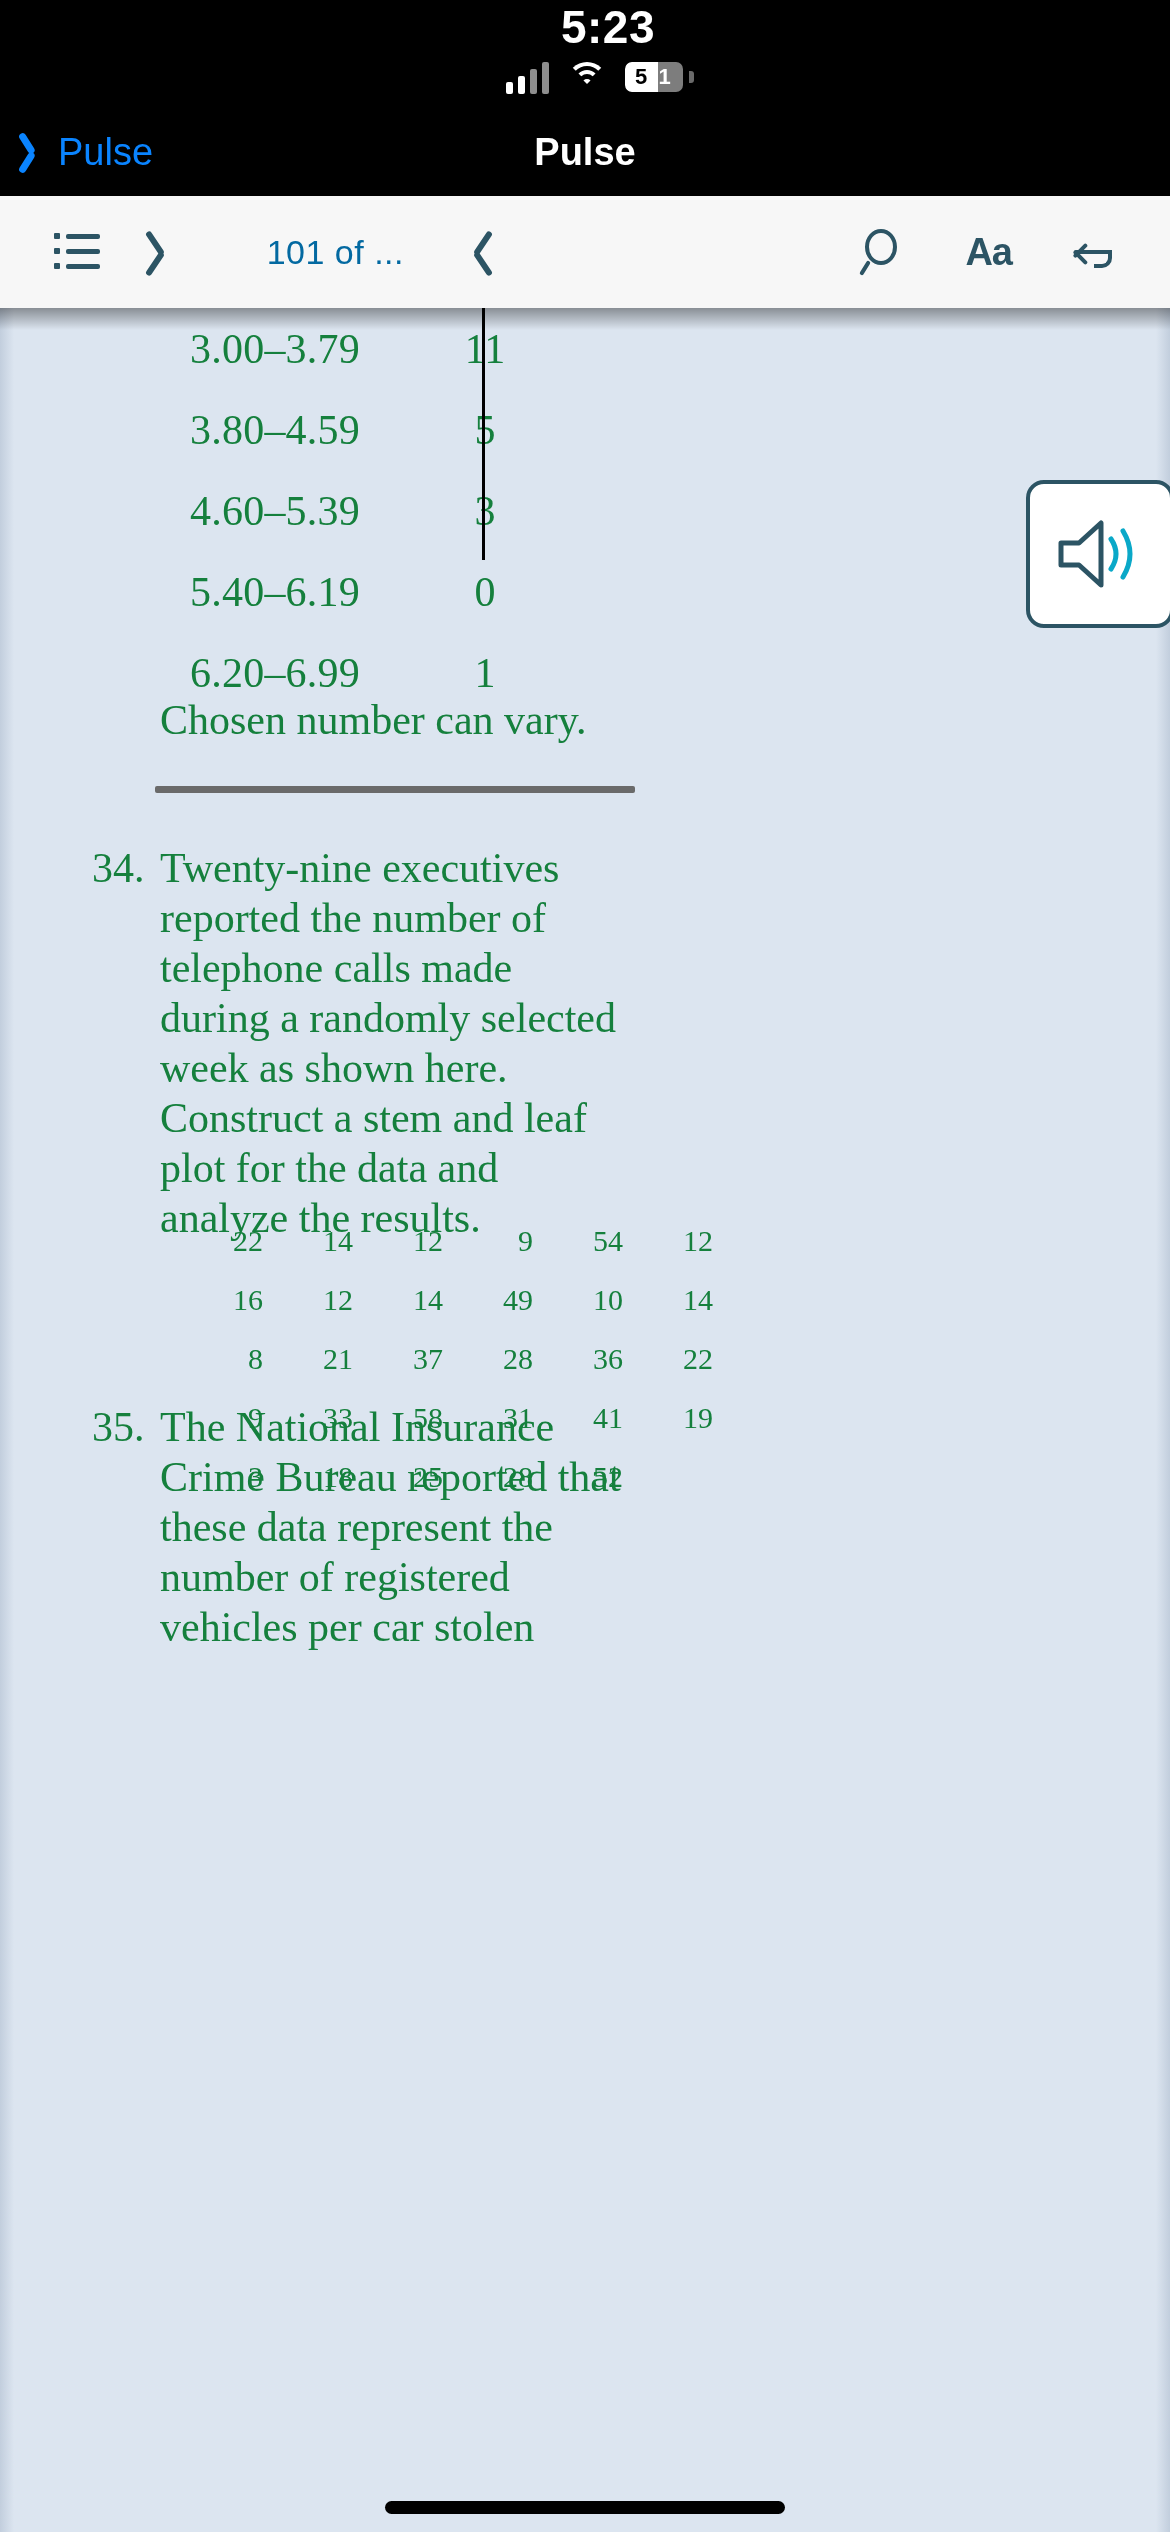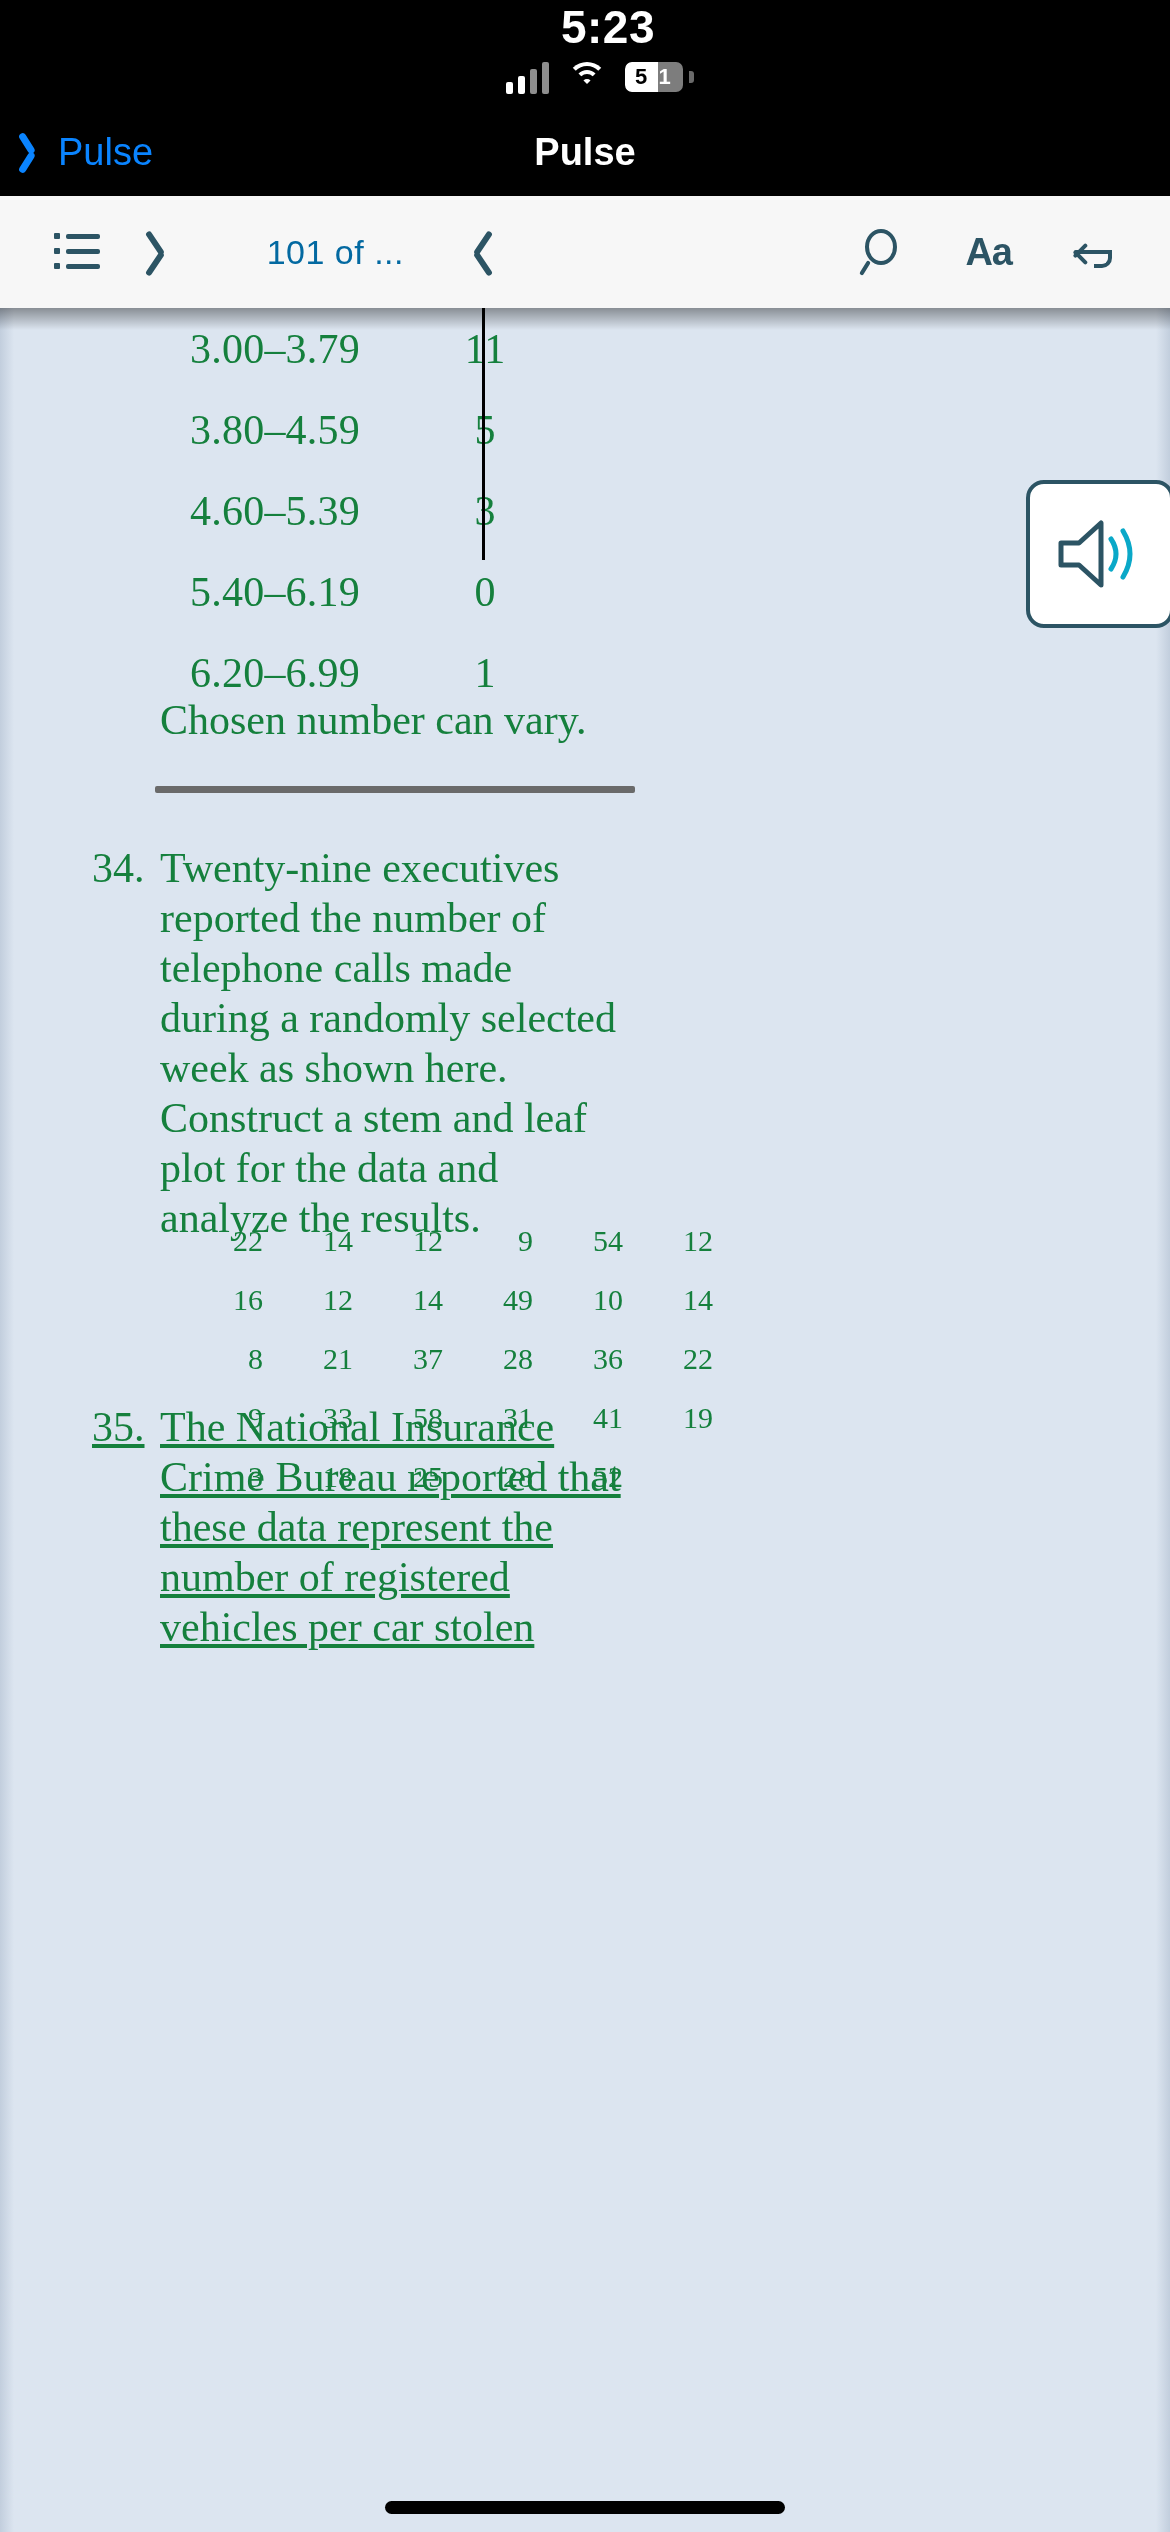--- a/index.html
+++ b/index.html
@@ -217,21 +217,21 @@
     position:absolute; left:92px; right:60px;
     display:flex;
   }
   .p-num{
     width:68px; flex:none; font-size:42px; text-align:right; padding-right:20px;
   }
   .p-text{
     font-size:42px; line-height:1.19; max-width:470px;
   }
   .p34{ top:536px; }
-  .p35{ top:1095px;text-decoration:underline; }
+  .p35{ top:1095px; }
 
   .data-grid{
     position:absolute; left:200px; top:896px;
     font-size:30px;
     margin-top:7px;
   }
   .data-grid .drow{
     display:flex; height:59px; align-items:center;
   }
   .data-grid .cell{

